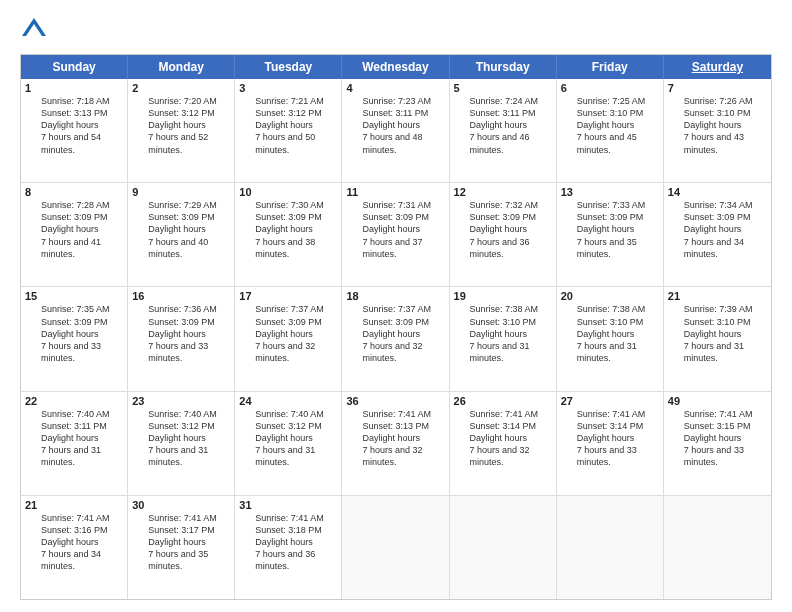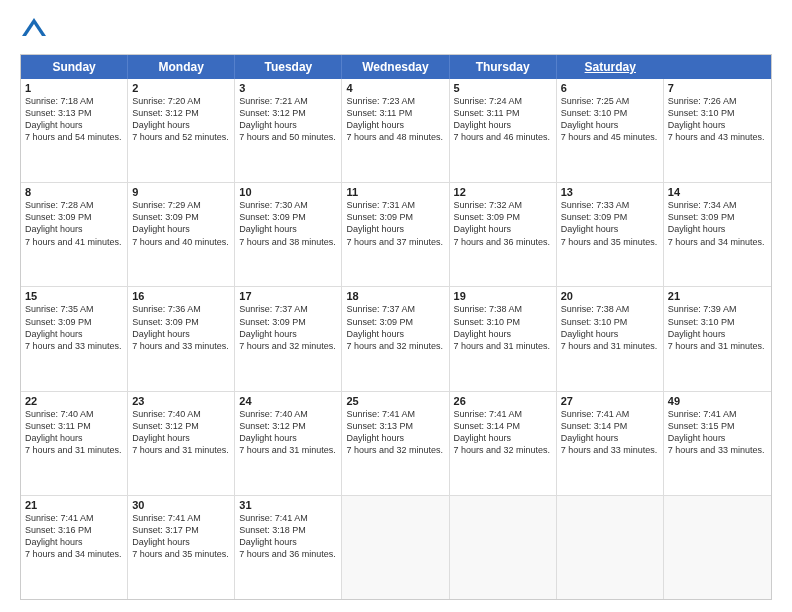--- a/index.html
+++ b/index.html
@@ -100,20 +100,21 @@
       font-size: 11px;
       font-weight: bold;
       color: #222;
       display: block;
       margin-bottom: 1px;
     }
     .cell-info {
       line-height: 1.35;
       font-size: 9px;
       color: #333;
+      margin-left: 16px;
     }
   </style>
 </head>
 <body>
 
 <div class="page">
   <div class="header">
     <div class="logo">
       <svg class="logo-icon" viewBox="0 0 28 28">
         <polygon points="14,2 26,20 2,20" fill="#1a6ab5"></polygon>
@@ -130,20 +131,21 @@
     </div>
   </div>
 
   <div class="calendar">
     <div class="cal-header">
     <div class="cal-header-cell">Sunday</div>
         <div class="cal-header-cell">Monday</div>
         <div class="cal-header-cell">Tuesday</div>
         <div class="cal-header-cell">Wednesday</div>
         <div class="cal-header-cell">Thursday</div>
+        <div class="cal-header-cell">Friday</div>
         <div class="cal-header-cell">Saturday</div>
       </div>
     <div class="cal-body">
     <div class="cal-row">
           <div class="cal-cell">
             <span class="day-num">1</span>
             <div class="cell-info">Sunrise: 7:18 AM<br>Sunset: 3:13 PM<br>Daylight hours<br>7 hours and 54 minutes.</div>
           </div>
           <div class="cal-cell">
             <span class="day-num">2</span>
@@ -237,21 +239,21 @@
           </div>
           <div class="cal-cell">
             <span class="day-num">23</span>
             <div class="cell-info">Sunrise: 7:40 AM<br>Sunset: 3:12 PM<br>Daylight hours<br>7 hours and 31 minutes.</div>
           </div>
           <div class="cal-cell">
             <span class="day-num">24</span>
             <div class="cell-info">Sunrise: 7:40 AM<br>Sunset: 3:12 PM<br>Daylight hours<br>7 hours and 31 minutes.</div>
           </div>
           <div class="cal-cell">
-            <span class="day-num">25</span>
+            <span class="day-num">36</span>
             <div class="cell-info">Sunrise: 7:41 AM<br>Sunset: 3:13 PM<br>Daylight hours<br>7 hours and 32 minutes.</div>
           </div>
           <div class="cal-cell">
             <span class="day-num">26</span>
             <div class="cell-info">Sunrise: 7:41 AM<br>Sunset: 3:14 PM<br>Daylight hours<br>7 hours and 32 minutes.</div>
           </div>
           <div class="cal-cell">
             <span class="day-num">27</span>
             <div class="cell-info">Sunrise: 7:41 AM<br>Sunset: 3:14 PM<br>Daylight hours<br>7 hours and 33 minutes.</div>
           </div>

